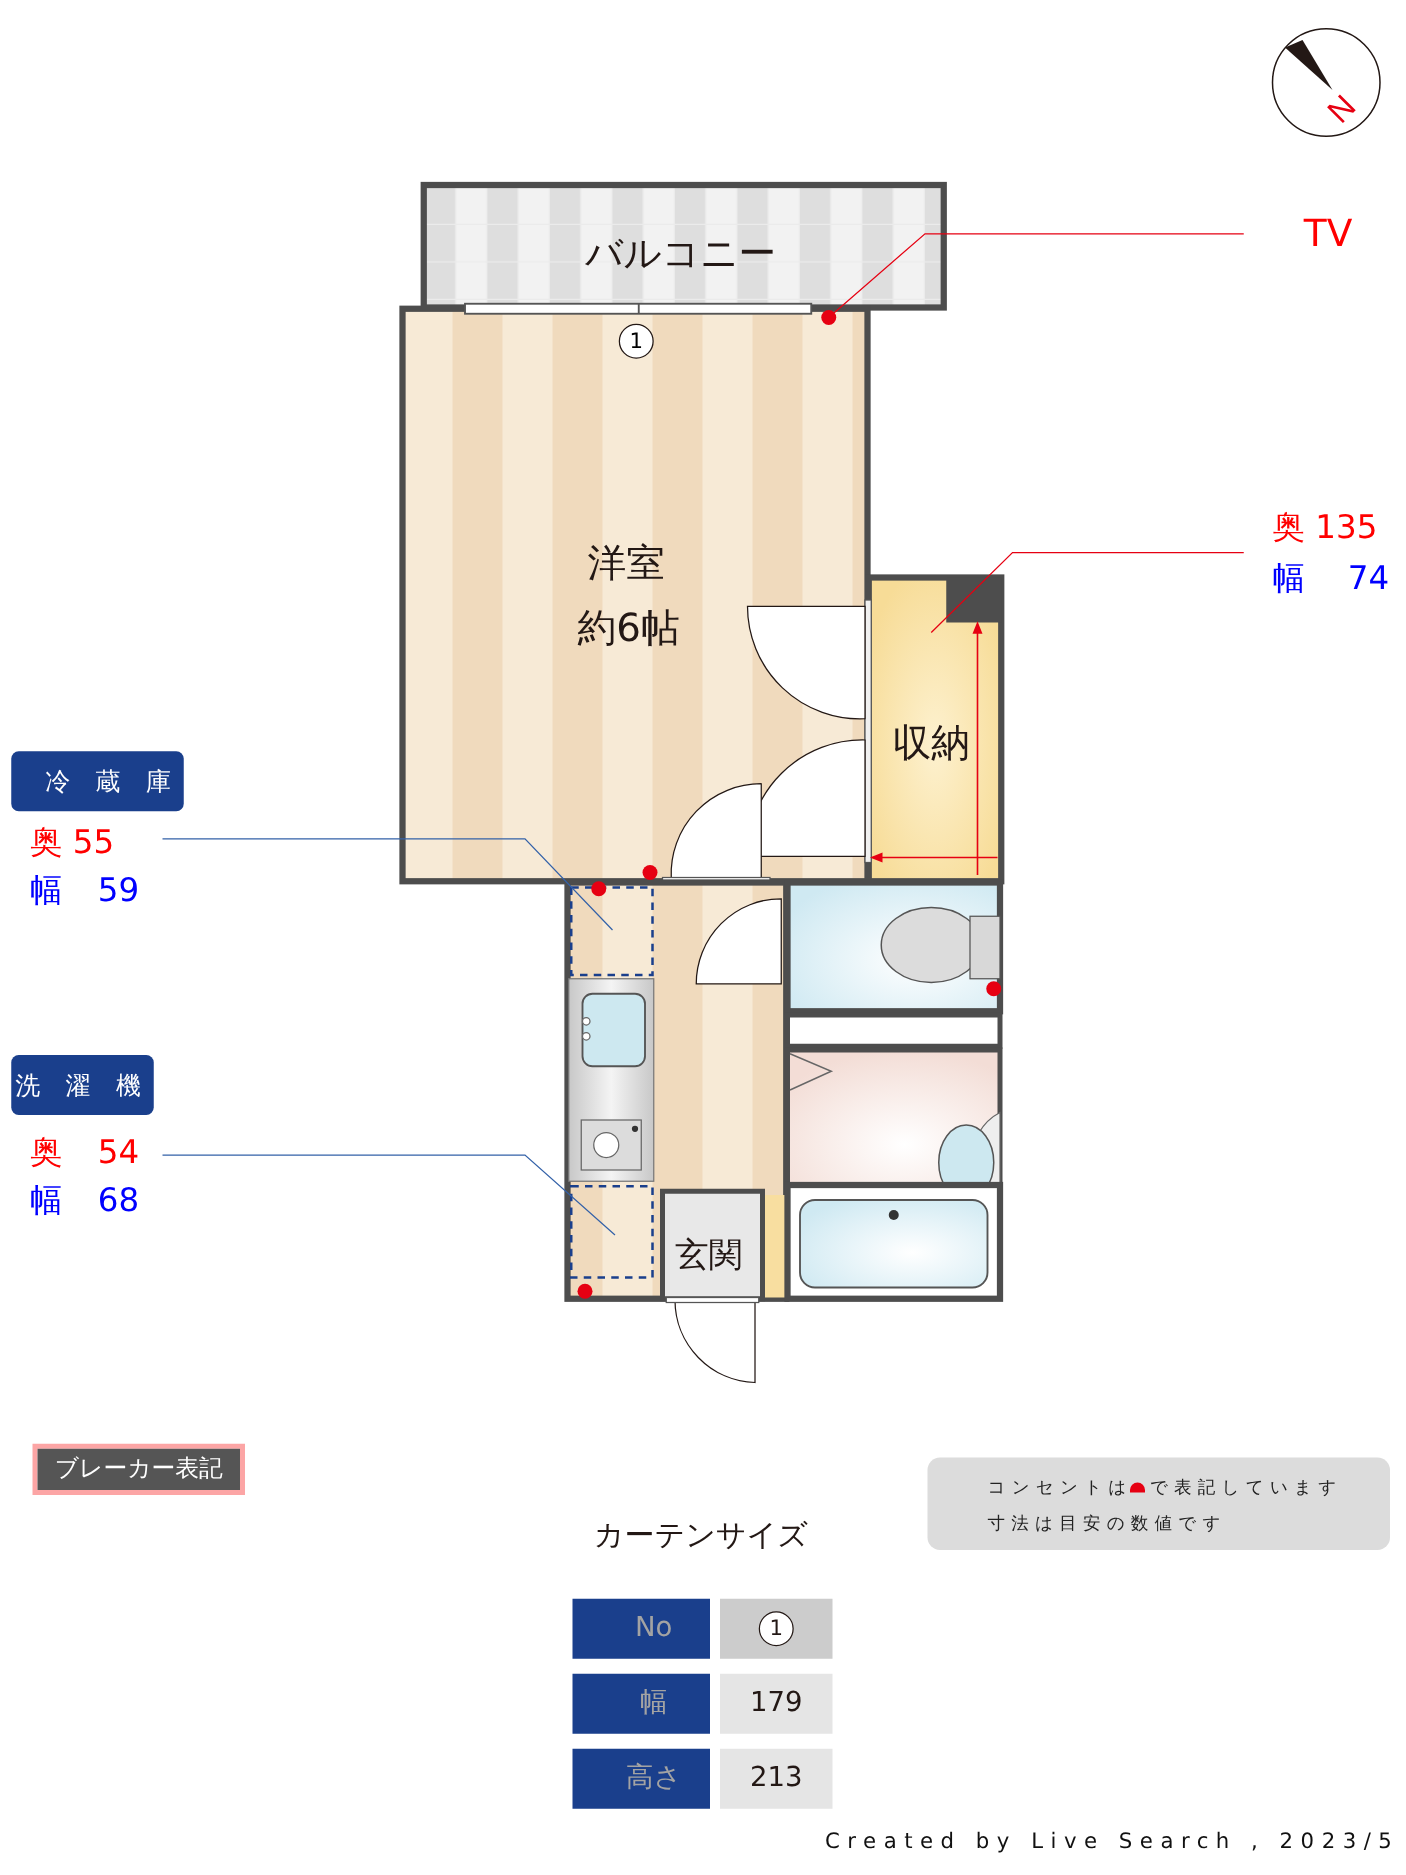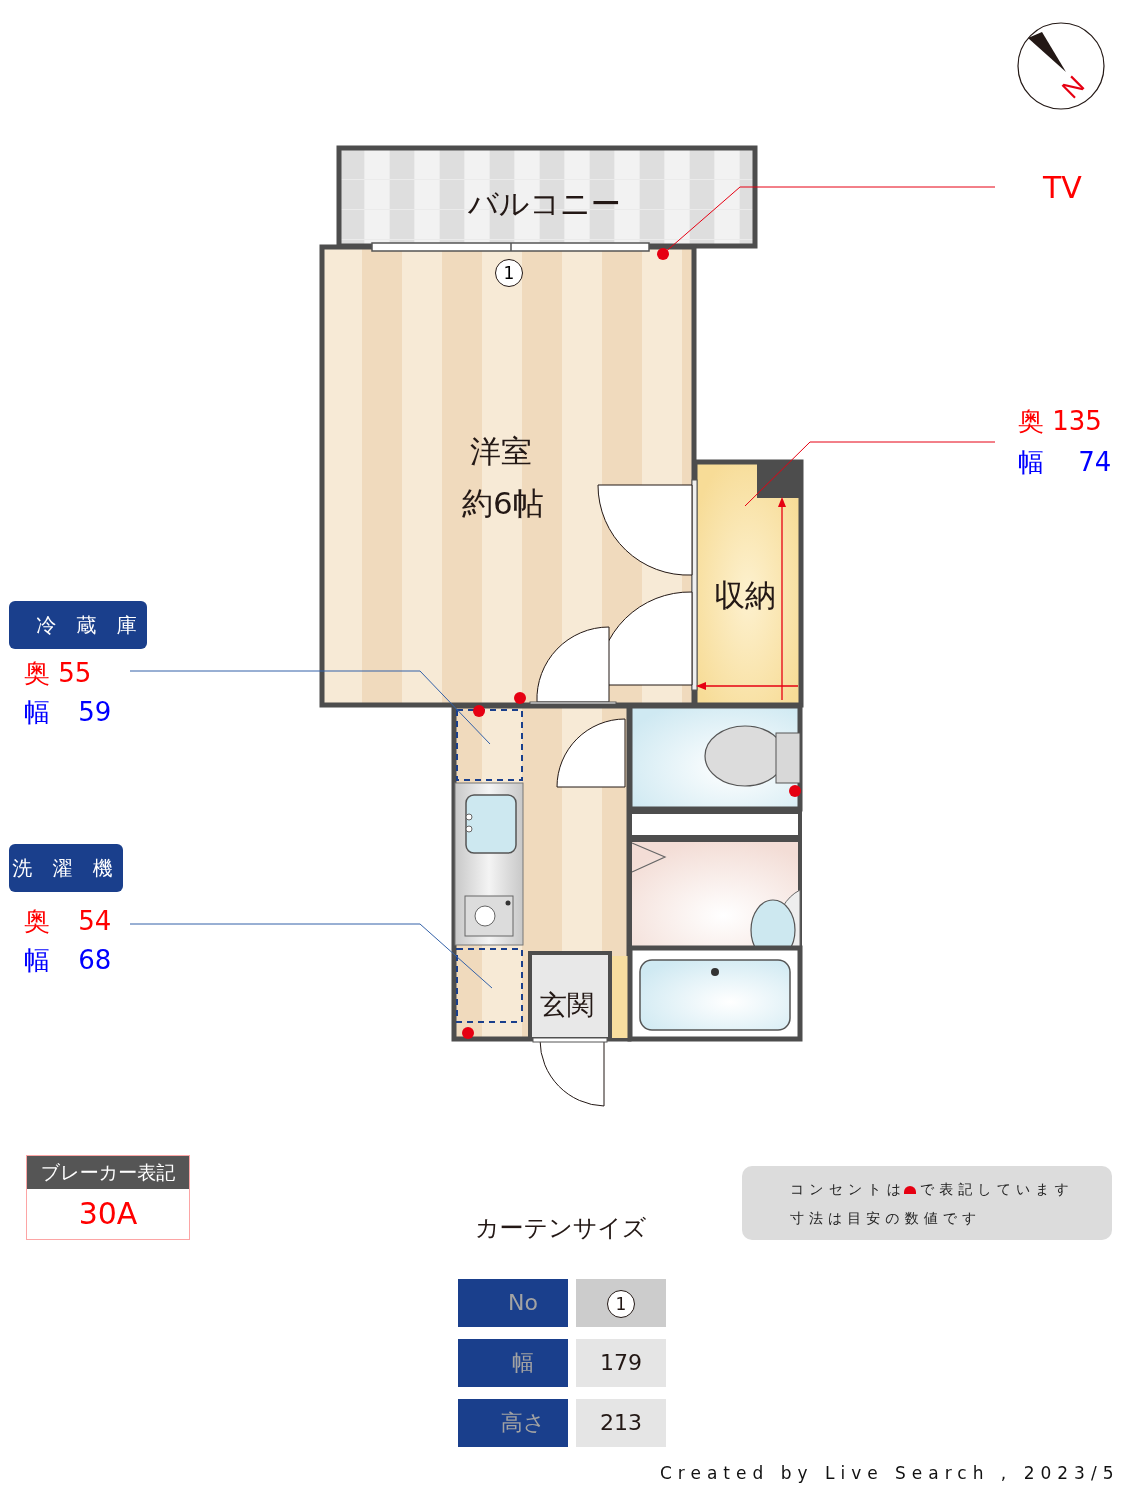--- a/index.html
+++ b/index.html
@@ -7,21 +7,21 @@
          font-family:"DejaVu Sans", "Liberation Sans", sans-serif; }
   .abs { position:absolute; }
   svg.plan { position:absolute; left:0; top:0; }
   .txt { position:absolute; white-space:nowrap; }
   .room-label { color:#231815; font-size:31px; text-align:center; line-height:1.9; }
   .red { color:#ff0000; }
   .blue { color:#0000ff; }
   .badge { position:absolute; background:#1a3f8c; color:#fff; border-radius:6px;
            font-size:20px; letter-spacing:7px; text-align:center; line-height:48px; }
   .dim { font-size:26px; }
-  .breaker { position:absolute; left:26px; top:1155px; width:162px; border:1px solid #fca5a5; }
+  .breaker { position:absolute; left:26px; top:1155px; width:162px; border:4px solid #fca5a5; }
   .breaker .hd { background:#555555; color:#fff; text-align:center; font-size:19px; height:33px; line-height:33px; }
   .breaker .val { text-align:center; color:#ff0000; font-size:30px; height:50px; line-height:50px; background:#fff; }
   .note { position:absolute; left:742px; top:1166px; width:370px; height:74px; background:#dcdcdc;
           border-radius:10px; font-size:14px; letter-spacing:5px; color:#222; }
   .note .l { position:absolute; left:48px;text-align:center; }
   .curtain-title { position:absolute; left:475px; top:1212px; font-size:24px; color:#231815; }
   .cell-h { position:absolute; width:90px; height:48px; background:#1a3f8c; color:#a3a3a3; font-size:22px;
             text-align:center; line-height:48px;padding-left:20px; }
   .cell-v { position:absolute; width:90px; height:48px; background:#e5e5e5; color:#231815; font-size:22px;
             text-align:center; line-height:48px; }
@@ -173,21 +173,20 @@
   <span>奥</span>
   <span style="margin-left:20px">54</span>
 </div>
 <div class="txt dim blue" style="left:24px;top:943px;">
   <span>幅</span>
   <span style="margin-left:20px">68</span>
 </div>
 
 <div class="breaker">
   <div class="hd">ブレーカー表記</div>
-  <div class="val">30A</div>
 </div>
 
 <div class="note">
   <div class="l" style="top:15px;">
     <span>コンセントは</span><span style="display:inline-block;width:12px;height:8px;background:#e60012;border-radius:6px 6px 0 0;margin:0 4px 0 -2px;"></span><span>で表記しています</span>
   </div>
   <div class="l" style="top:44px;">寸法は目安の数値です</div>
 </div>
 
 <div class="curtain-title">カーテンサイズ</div>

